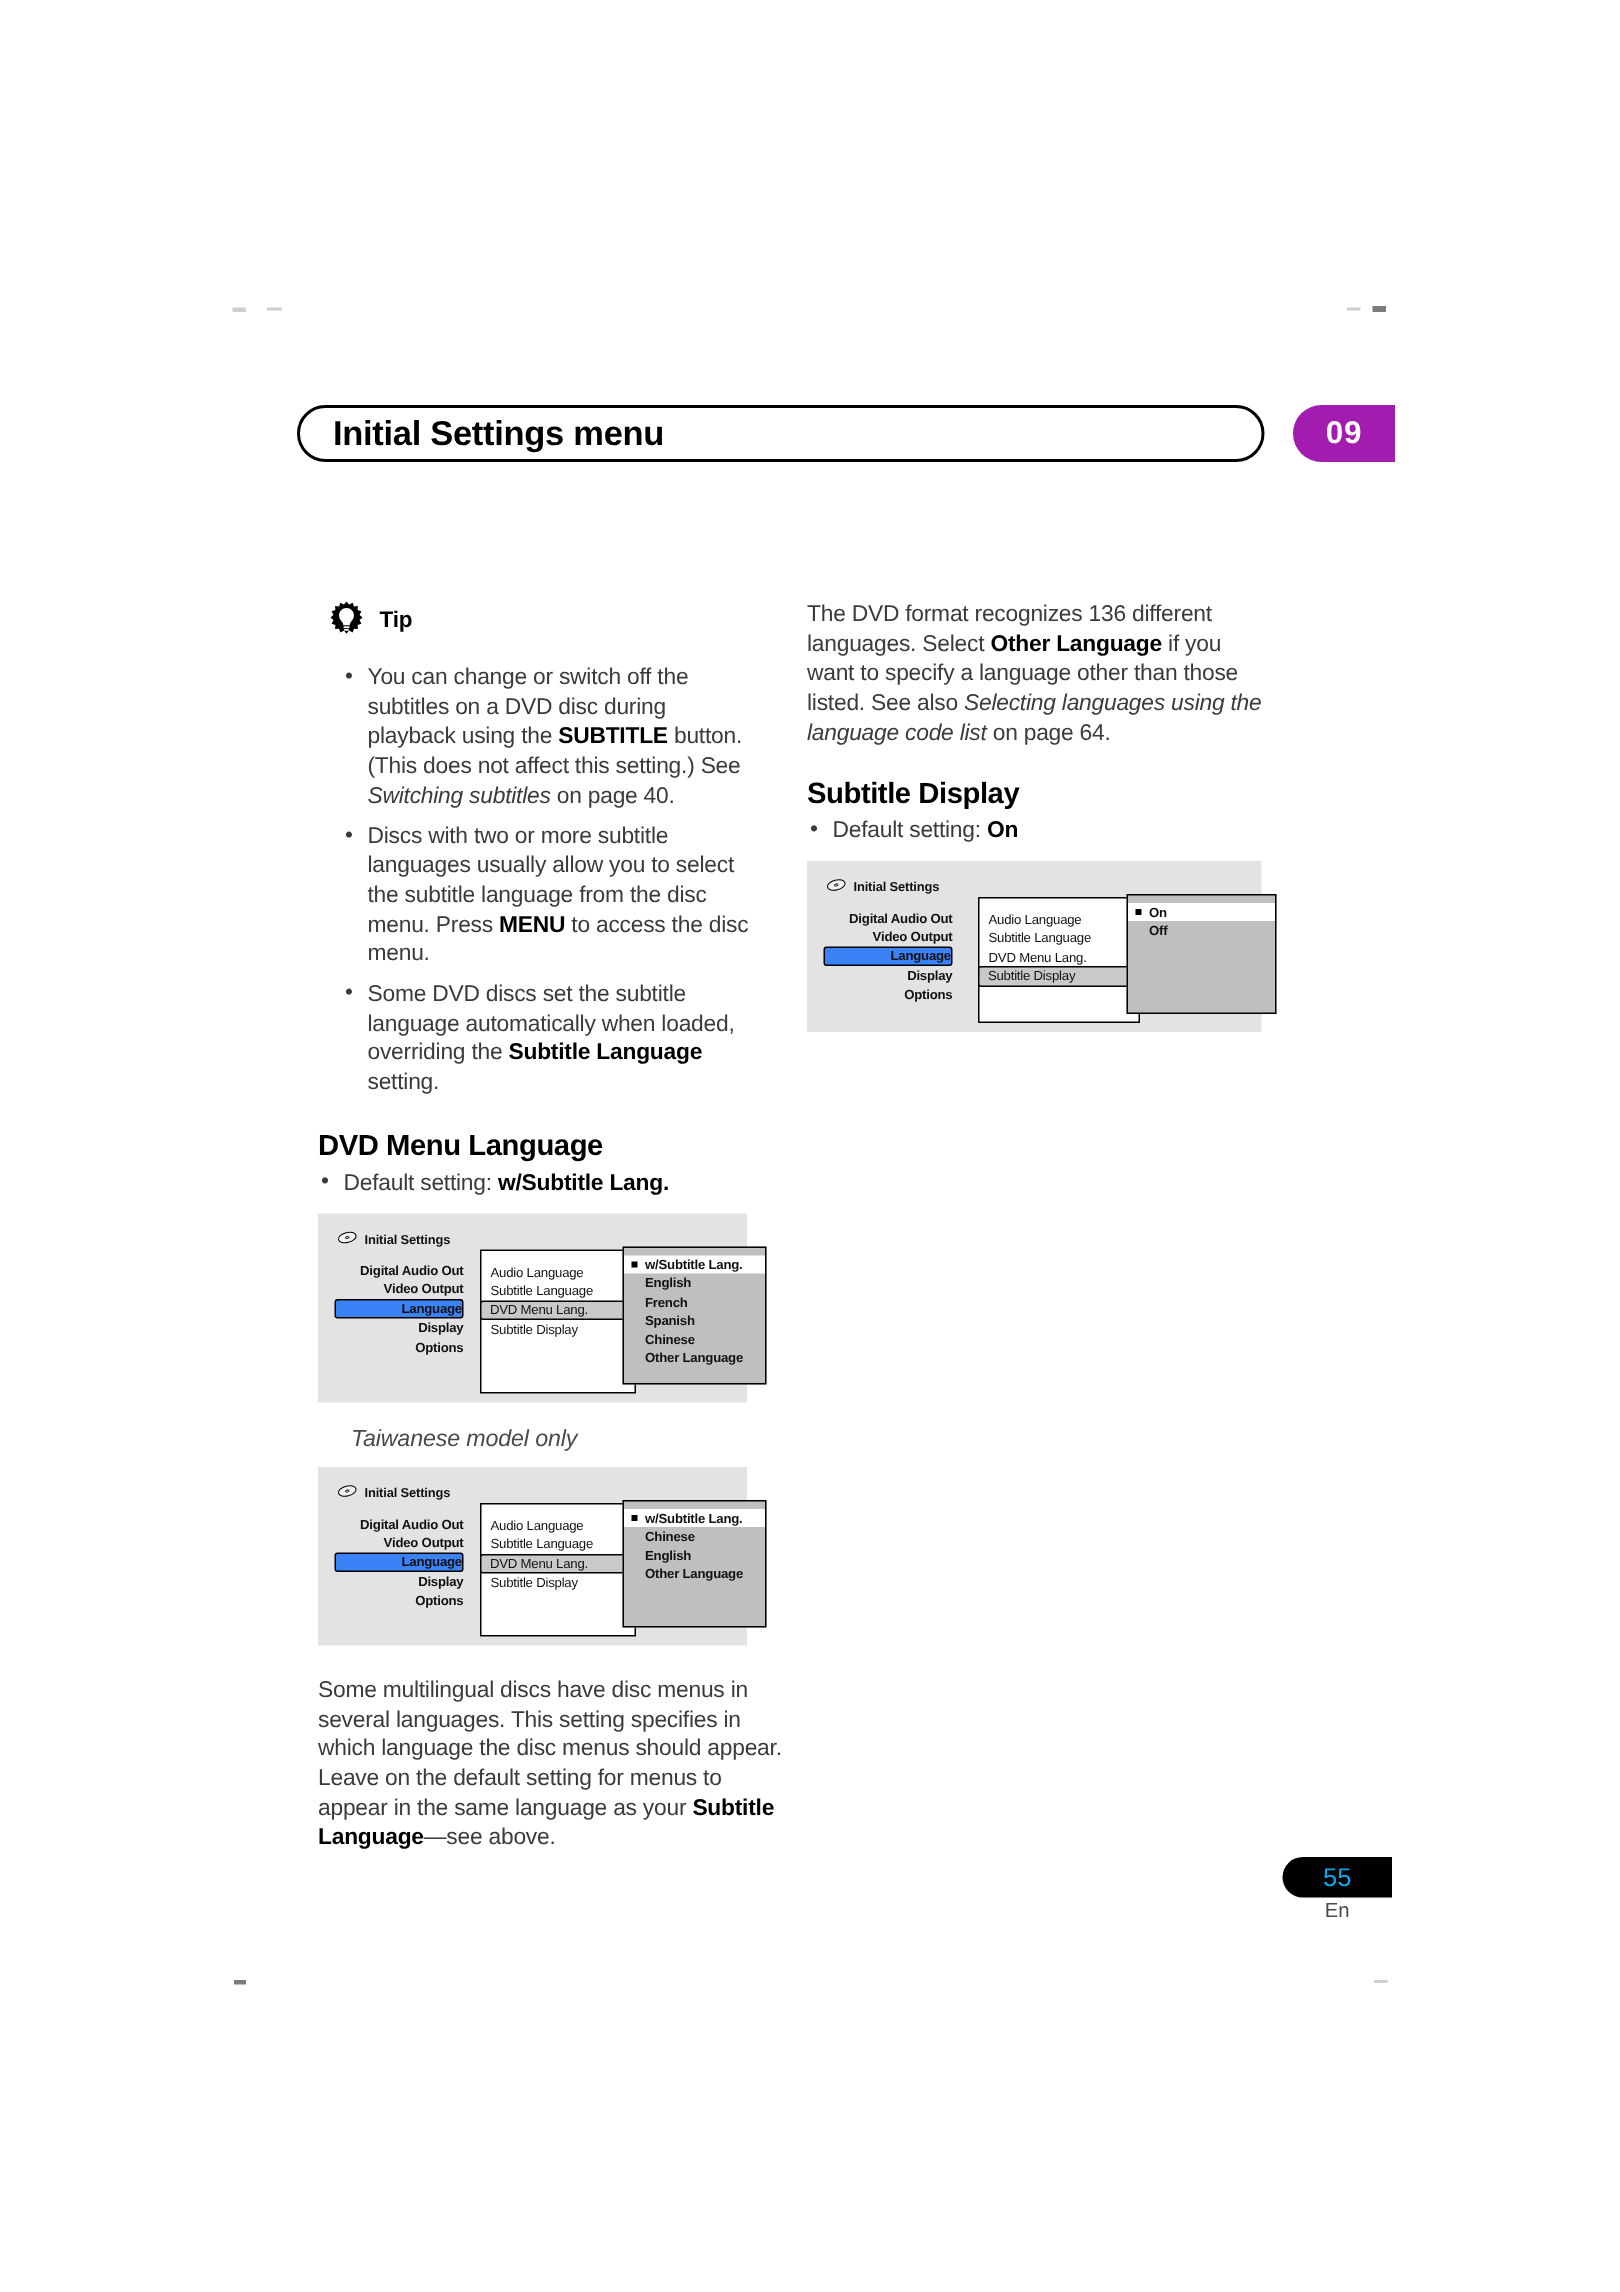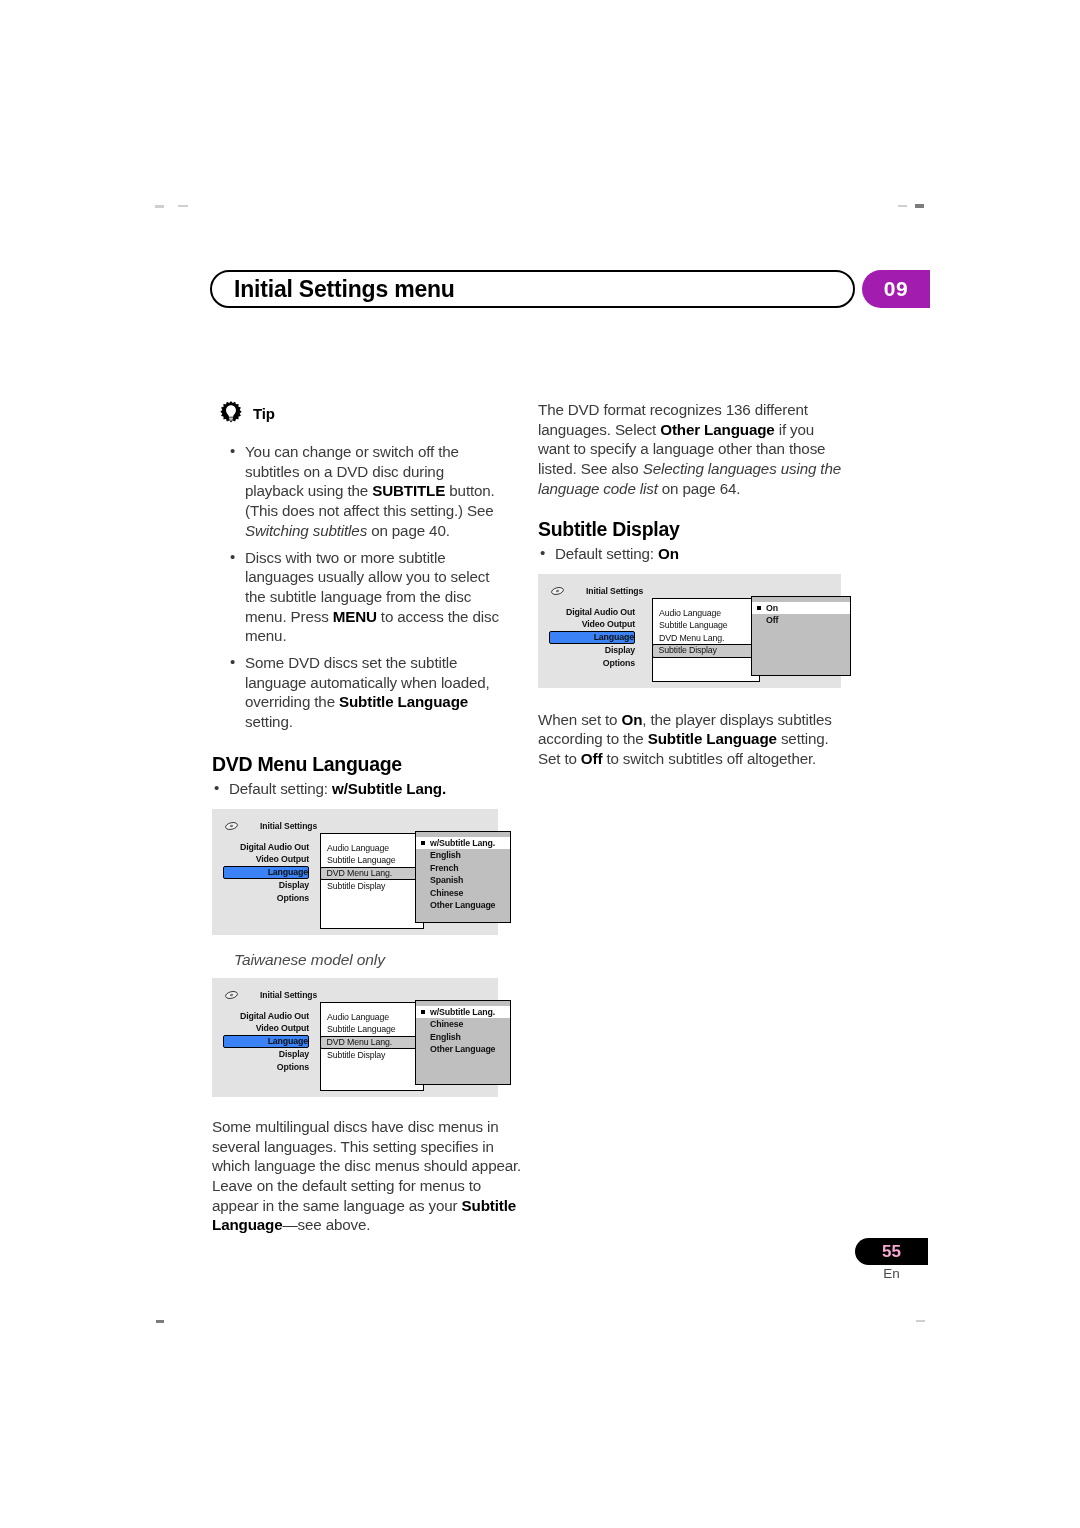--- a/index.html
+++ b/index.html
@@ -24,21 +24,21 @@
   
   .crop {
     position: absolute;
     background: #cfcfcf;
   }
   .crop.dark { background: #7c7c7c; }
 
   
   .header-band {
     position: absolute;
-    left: 210px;
+    left: 198px;
     top: 270px;
     width: 645px;
     height: 38px;
   }
   .header-pill {
     position: absolute;
     inset: 0;
     border: 2px solid #000;
     border-radius: 19px;
     box-sizing: border-box;
@@ -173,21 +173,21 @@
     box-sizing: border-box;
     margin: 9px 0 0 0;
     font-family: "Liberation Sans", sans-serif;
   }
   .osd-header {
     position: absolute;
     left: 13px;
     top: 8px;
     display: flex;
     align-items: center;
-    gap: 21px;
+    gap: 4px;
   }
   .disc-icon { display: block; }
   .osd-header-label {
     font-size: 8.6px;
     font-weight: bold;
     color: #111;
     letter-spacing: -0.1px;
   }
 
   
@@ -281,23 +281,23 @@
 
   
   .footer-tab {
     position: absolute;
     left: 855px;
     top: 1238px;
     width: 73px;
     height: 27px;
     background: #000;
     border-radius: 14px 0 0 14px;
-    color: #f9a8d4;
+    color: #0ea5e9;
     font-size: 17px;
-    font-weight: bold;
+    font-weight: normal;
     display: flex;
     align-items: center;
     justify-content: center;
   }
   .footer-lang {
     position: absolute;
     left: 855px;
     top: 1266px;
     width: 73px;
     text-align: center;
@@ -442,19 +442,18 @@
           <div class="row">Subtitle Language</div>
           <div class="row">DVD Menu Lang.</div>
           <div class="row sel">Subtitle Display</div>
         </div>
         <div class="osd-l3" style="left: 213px; top: 22px; width: 100px; height: 80px;">
           <div class="row sel">On</div>
           <div class="row">Off</div>
         </div>
       </div>
 
-    <p class="body" style="margin-top:22px;"><span>When set to </span><b>On</b><span>, the player displays subtitles according to the </span><b>Subtitle Language</b><span> setting. Set to </span><b>Off</b><span> to switch subtitles off altogether.</span></p>
   </div>
 
   <div class="footer-tab">55</div>
   <div class="footer-lang">En</div>
 
 </div>
 
 </body></html>

